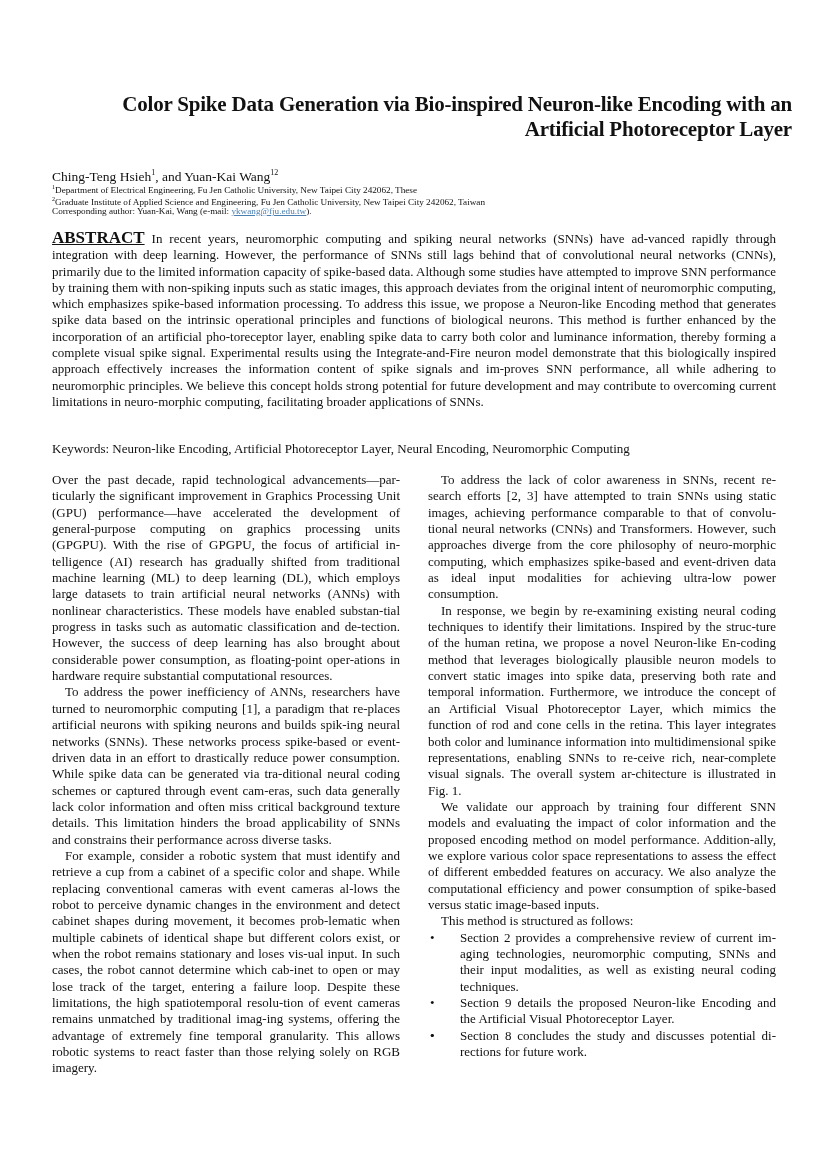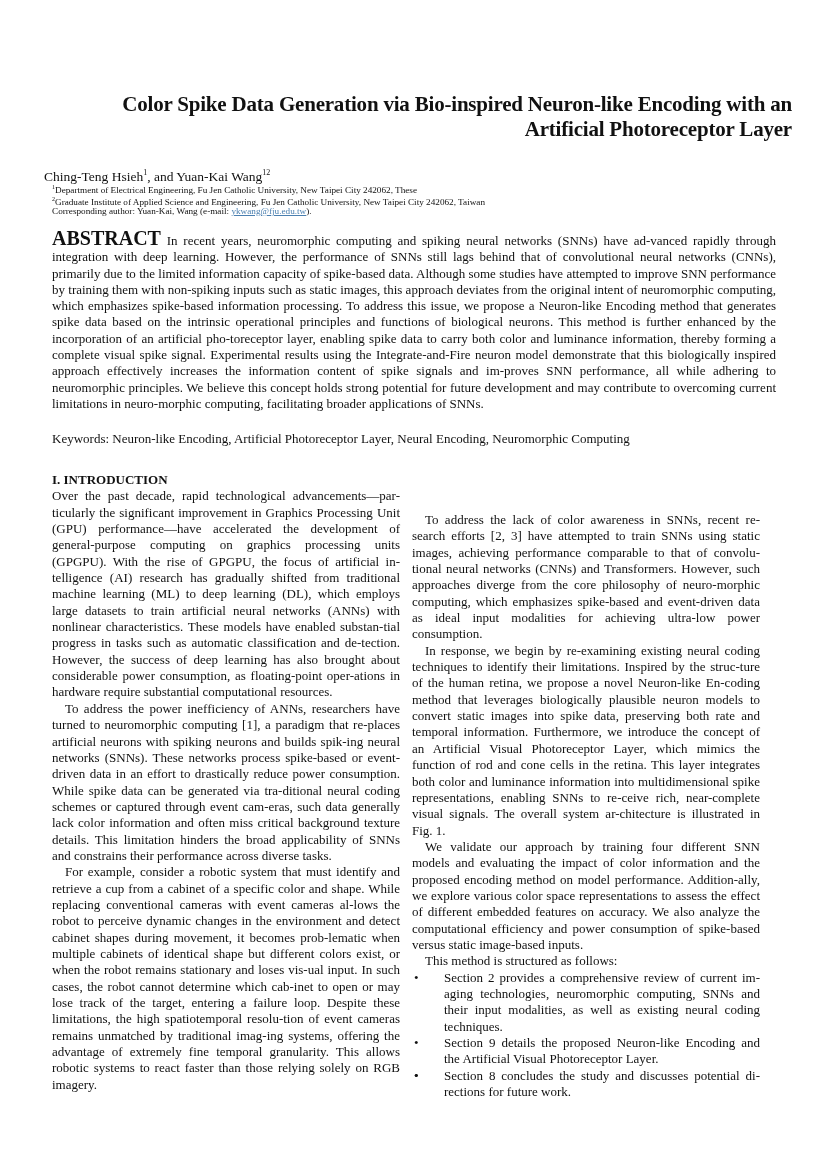--- a/index.html
+++ b/index.html
@@ -1,31 +1,31 @@
 <!DOCTYPE html>
 <html><head>
 <meta charset="utf-8">
 <style>
   html, body { margin: 0; padding: 0; background: #ffffff; }
   body { width: 828px; height: 1171px; position: relative; overflow: hidden; color: #111; font-family: "Liberation Serif", serif; }
   .title { position: absolute; left: 52px; top: 92px; width: 740px; font-size: 21px; font-weight: bold; line-height: 25px; letter-spacing: -0.2px; text-align: right; }
-  .authors { position: absolute; left: 44px; top: 165px; font-size: 13.5px; line-height: 16px; }
+  .authors { position: absolute; left: 52px; top: 165px; font-size: 13.5px; line-height: 16px; }
   .authors sup { font-size: 8px; }
   .aff { position: absolute; left: 52px; width: 700px; font-size: 9.2px; line-height: 11px; }
   .aff sup { font-size: 6px; }
   .aff1 { top: 182px; }
   .aff2 { top: 194px; }
   .corr { top: 206px; }
   .corr a { color: #4a7fb0; text-decoration: underline; }
   .abstract { position: absolute; left: 52px; top: 230px; width: 724px; font-size: 13px; line-height: 16.3px; text-align: justify; }
-  .abstract .abs-label { font-size: 20px; font-weight: bold; }
-  .keywords { position: absolute; left: 52px; top: 431px; width: 724px; font-size: 13px; line-height: 16px; }
+  .abstract .abs-label { font-size: 17px; font-weight: bold; text-decoration: underline; }
+  .keywords { position: absolute; left: 52px; top: 441px; width: 724px; font-size: 13px; line-height: 16px; }
   .col { position: absolute; top: 472px; width: 348px; font-size: 13px; line-height: 16.35px; text-align: justify; }
   .col-left { left: 52px; }
-  .col-right { left: 412px; margin-top: 40px; }
+  .col-right { left: 428px; }
   .col p { margin: 0; text-indent: 0; }
   .col p.ind { text-indent: 13px; }
   .sec-head { font-weight: bold; font-size: 13px; margin: 0; }
   ul.bullets { list-style: none; margin: 0; padding: 0; }
   ul.bullets li { position: relative; padding-left: 32px; }
   ul.bullets li .bullet { position: absolute; left: 2px; top: 0; }
 </style>
 </head>
 <body>
 
@@ -45,21 +45,20 @@
   <span>Corresponding author: Yuan-Kai, Wang (e-mail: </span><a>ykwang@fju.edu.tw</a><span>).</span>
 </div>
 
 <div class="abstract">
   <span class="abs-label">ABSTRACT</span><span> In recent years, neuromorphic computing and spiking neural networks (SNNs) have ad-vanced rapidly through integration with deep learning. However, the performance of SNNs still lags behind that of convolutional neural networks (CNNs), primarily due to the limited information capacity of spike-based data. Although some studies have attempted to improve SNN performance by training them with non-spiking inputs such as static images, this approach deviates from the original intent of neuromorphic computing, which emphasizes spike-based information processing. To address this issue, we propose a Neuron-like Encoding method that generates spike data based on the intrinsic operational principles and functions of biological neurons. This method is further enhanced by the incorporation of an artificial pho-toreceptor layer, enabling spike data to carry both color and luminance information, thereby forming a complete visual spike signal. Experimental results using the Integrate-and-Fire neuron model demonstrate that this biologically inspired approach effectively increases the information content of spike signals and im-proves SNN performance, all while adhering to neuromorphic principles. We believe this concept holds strong potential for future development and may contribute to overcoming current limitations in neuro-morphic computing, facilitating broader applications of SNNs.</span>
 </div>
 
 <div class="keywords">Keywords: Neuron-like Encoding, Artificial Photoreceptor Layer, Neural Encoding, Neuromorphic Computing</div>
 
 <div class="col col-left">
-  <p class="sec-head">I. INTRODUCTION</p>
   <p>Over the past decade, rapid technological advancements—par-ticularly the significant improvement in Graphics Processing Unit (GPU) performance—have accelerated the development of general-purpose computing on graphics processing units (GPGPU). With the rise of GPGPU, the focus of artificial in-telligence (AI) research has gradually shifted from traditional machine learning (ML) to deep learning (DL), which employs large datasets to train artificial neural networks (ANNs) with nonlinear characteristics. These models have enabled substan-tial progress in tasks such as automatic classification and de-tection. However, the success of deep learning has also brought about considerable power consumption, as floating-point oper-ations in hardware require substantial computational resources.</p>
   <p class="ind">To address the power inefficiency of ANNs, researchers have turned to neuromorphic computing [1], a paradigm that re-places artificial neurons with spiking neurons and builds spik-ing neural networks (SNNs). These networks process spike-based or event-driven data in an effort to drastically reduce power consumption. While spike data can be generated via tra-ditional neural coding schemes or captured through event cam-eras, such data generally lack color information and often miss critical background texture details. This limitation hinders the broad applicability of SNNs and constrains their performance across diverse tasks.</p>
   <p class="ind">For example, consider a robotic system that must identify and retrieve a cup from a cabinet of a specific color and shape. While replacing conventional cameras with event cameras al-lows the robot to perceive dynamic changes in the environment and detect cabinet shapes during movement, it becomes prob-lematic when multiple cabinets of identical shape but different colors exist, or when the robot remains stationary and loses vis-ual input. In such cases, the robot cannot determine which cab-inet to open or may lose track of the target, entering a failure loop. Despite these limitations, the high spatiotemporal resolu-tion of event cameras remains unmatched by traditional imag-ing systems, offering the advantage of extremely fine temporal granularity. This allows robotic systems to react faster than those relying solely on RGB imagery.</p>
 </div>
 
 <div class="col col-right">
   <p class="ind">To address the lack of color awareness in SNNs, recent re-search efforts [2, 3] have attempted to train SNNs using static images, achieving performance comparable to that of convolu-tional neural networks (CNNs) and Transformers. However, such approaches diverge from the core philosophy of neuro-morphic computing, which emphasizes spike-based and event-driven data as ideal input modalities for achieving ultra-low power consumption.</p>
   <p class="ind">In response, we begin by re-examining existing neural coding techniques to identify their limitations. Inspired by the struc-ture of the human retina, we propose a novel Neuron-like En-coding method that leverages biologically plausible neuron models to convert static images into spike data, preserving both rate and temporal information. Furthermore, we introduce the concept of an Artificial Visual Photoreceptor Layer, which mimics the function of rod and cone cells in the retina. This layer integrates both color and luminance information into multidimensional spike representations, enabling SNNs to re-ceive rich, near-complete visual signals. The overall system ar-chitecture is illustrated in Fig. 1.</p>
   <p class="ind">We validate our approach by training four different SNN models and evaluating the impact of color information and the proposed encoding method on model performance. Addition-ally, we explore various color space representations to assess the effect of different embedded features on accuracy. We also analyze the computational efficiency and power consumption of spike-based versus static image-based inputs.</p>
   <p class="ind">This method is structured as follows:</p>

